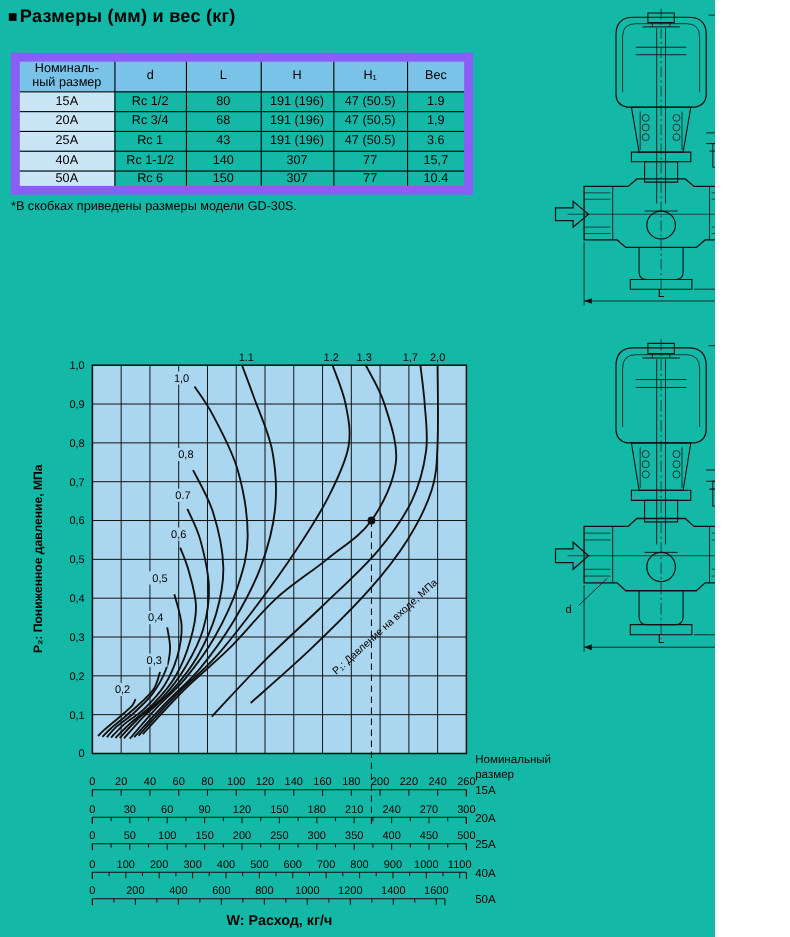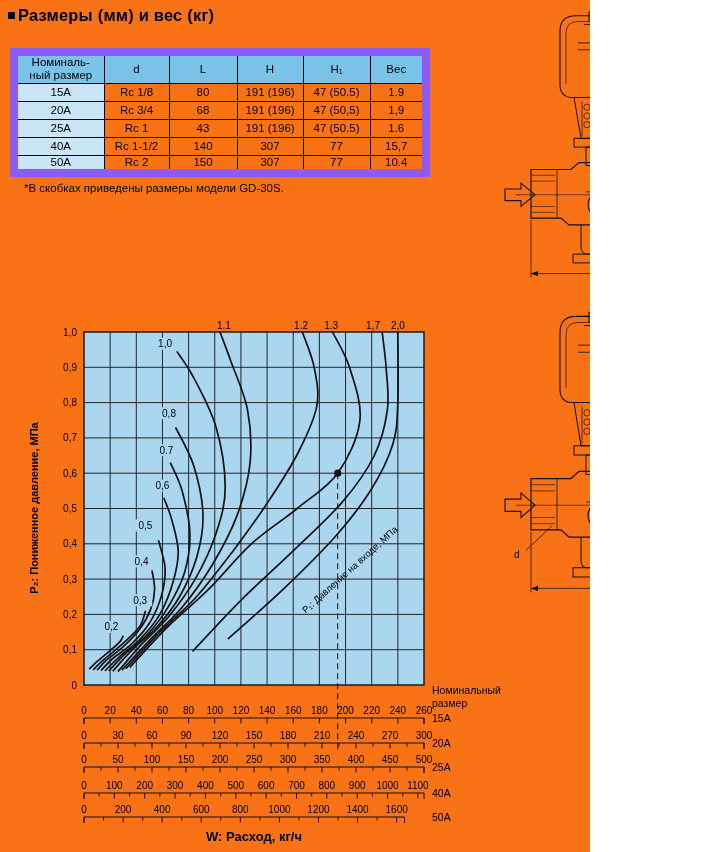--- a/index.html
+++ b/index.html
@@ -1,30 +1,30 @@
 <!DOCTYPE html>
 <html><head>
 <meta charset="utf-8">
 <style>
   html,body{margin:0;padding:0;background:#fff;}
-  .page{position:relative;width:590px;height:852px;background:#f97316;overflow:hidden;
+  .page{position:relative;width:650px;height:852px;background:#14b8a6;overflow:hidden;
         font-family:"Liberation Sans","DejaVu Sans",sans-serif;color:#000;}
   .sec-title{position:absolute;left:8px;font-weight:bold;font-size:16.5px;letter-spacing:0.2px;
              display:flex;align-items:center;}
   .t1{top:6px;}
   .t2{top:265px;}
   .bullet{display:inline-block;width:7px;height:7px;background:#000;margin-right:3px;flex:0 0 auto;}
   #dims-table{position:absolute;left:10px;top:48px;}
   #dims-table table{border-collapse:collapse;table-layout:fixed;}
   #dims-table td,#dims-table th{border:1px solid #000;font-size:11.5px;font-weight:normal;
         text-align:center;vertical-align:middle;padding:0 2px;box-sizing:border-box;}
   #dims-table th{height:31px;white-space:pre-line;line-height:1.15;}
   #dims-table td{height:18px;}
   #dims-table table{border:8px solid #8b5cf6;}
-  .footnote{position:absolute;left:24px;top:182px;font-size:11.5px;}
+  .footnote{position:absolute;left:10px;top:182px;font-size:11.5px;}
   svg text{font-family:"Liberation Sans","DejaVu Sans",sans-serif;}
   #chart{position:absolute;left:0;top:300px;}
   #valve1{position:absolute;left:498px;top:4px;}
   #valve2{position:absolute;left:498px;top:304px;}
 </style>
 </head>
 <body>
 
 <div class="page">
 
@@ -50,53 +50,53 @@
             <th style="background: rgb(121, 195, 232);">d</th>
             <th style="background: rgb(121, 195, 232);">L</th>
             <th style="background: rgb(121, 195, 232);">H</th>
             <th style="background: rgb(121, 195, 232);">H₁</th>
             <th style="background: rgb(121, 195, 232); margin-top: 12px;">Вес</th>
           </tr>
         </thead>
         <tbody>
           <tr>
             <td style="background: rgb(201, 229, 246);">15A</td>
-            <td>Rc 1/8</td>
+            <td>Rc 1/2</td>
             <td>80</td>
             <td>191 (196)</td>
             <td>47 (50.5)</td>
             <td>1.9</td>
           </tr>
           <tr>
             <td style="background: rgb(201, 229, 246);">20A</td>
             <td>Rc 3/4</td>
             <td>68</td>
             <td>191 (196)</td>
             <td>47 (50,5)</td>
             <td>1,9</td>
           </tr>
           <tr>
             <td style="background: rgb(201, 229, 246);">25A</td>
             <td>Rc 1</td>
             <td>43</td>
             <td>191 (196)</td>
             <td>47 (50.5)</td>
-            <td>1.6</td>
+            <td>3.6</td>
           </tr>
           <tr>
             <td style="background: rgb(201, 229, 246);">40A</td>
             <td>Rc 1-1/2</td>
             <td>140</td>
             <td>307</td>
             <td>77</td>
             <td>15,7</td>
           </tr>
           <tr>
             <td style="background: rgb(201, 229, 246);">50A</td>
-            <td>Rc 2</td>
+            <td>Rc 6</td>
             <td>150</td>
             <td>307</td>
             <td>77</td>
             <td>10.4</td>
           </tr>
         </tbody>
       </table>
     </div>
 
   <div class="footnote">*В скобках приведены размеры модели GD-30S.</div>

